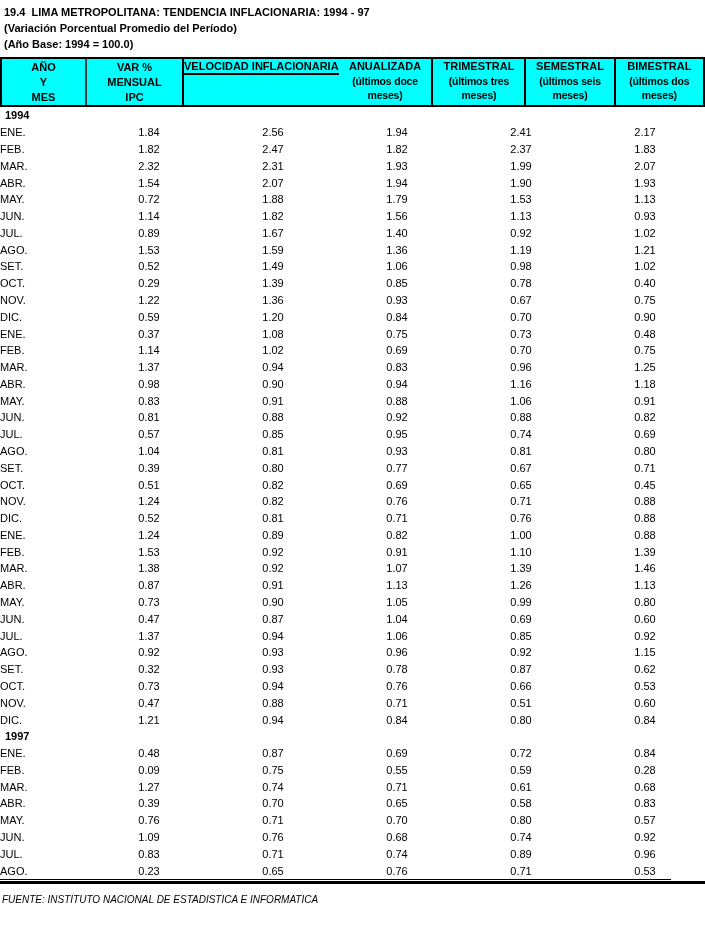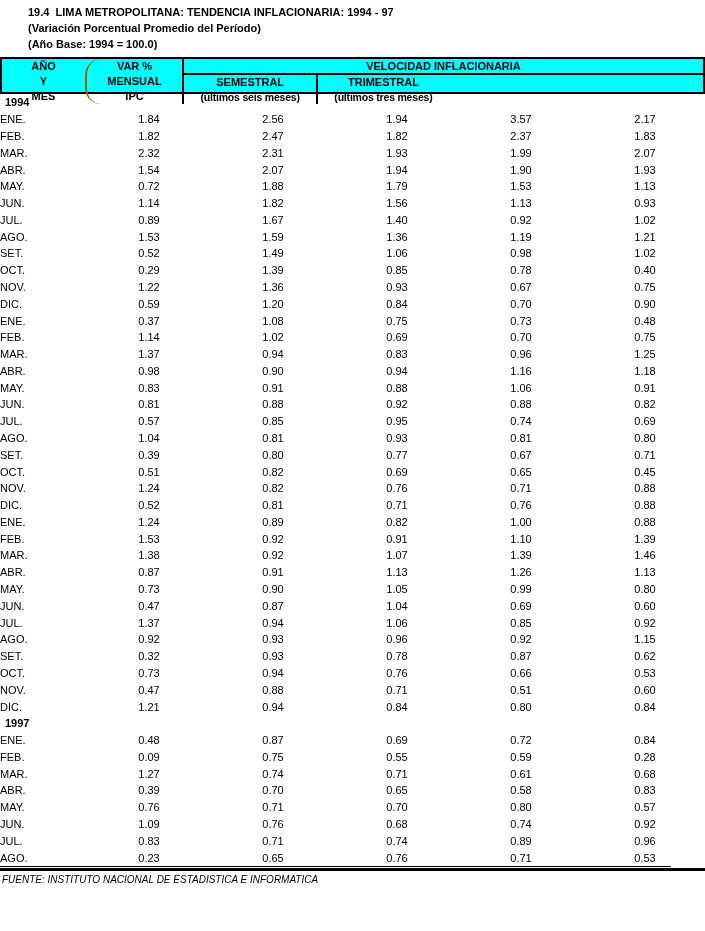--- a/index.html
+++ b/index.html
@@ -9,52 +9,51 @@
     width: 705px;
     height: 931px;
     background: #ffffff;
     font-family: "Liberation Sans", sans-serif;
     color: #000000;
     overflow: hidden;
   }
   
   .titles {
     padding: 4px 0 0 4px;
-    margin-left: 24px;
   }
   .title-line {
     font-size: 11px;
     font-weight: bold;
     line-height: 16px;
     white-space: pre-wrap;
   }
   
   .tbl-header {
     margin-top: 5px;
     width: 705px;
-    height: 37px;
+    height: 50px;
     border: 2px solid #000000;
     background: #00FFFF;
     display: grid;
     grid-template-columns: 83px 97px 1fr;
   }
   .hcell {
     display: flex;
     flex-direction: column;
     justify-content: center;
     text-align: center;
     font-size: 11px;
     font-weight: bold;
     line-height: 15px;
   }
-  .hcell.hc2 { border-left: 2px solid #a16207; border-radius: 16px; }
+  .hcell.hc2 { border-left: 2px solid #404040; }
   .hgroup {
     border-left: 2px solid #000000;
     display: flex;
-    flex-direction: column;
+    flex-direction: row;
   }
   .hgroup-title {
     height: 16px;
     line-height: 14px;
     text-align: center;
     font-size: 11px;
     font-weight: bold;
     border-bottom: 2px solid #000000;
   }
   .hsubs {
@@ -92,21 +91,21 @@
   .cell.month { text-align: left; }
   .cell.val { text-align: center; padding-left: 4px; }
   
   .thick-rule {
     width: 705px;
     height: 3px;
     background: #000000;
     margin-top: 1px;
   }
   .source-note {
-    margin-top: 3px;
+    margin-top: 10px;
     padding-left: 2px;
     font-size: 10px;
     font-style: italic;
     line-height: 12px;
   }
 </style>
 </head>
 <body>
 
 <div class="page">
@@ -125,41 +124,49 @@
     </div>
     <div class="hcell hc2">
       <div>VAR %</div>
       <div>MENSUAL</div>
       <div>IPC</div>
     </div>
     <div class="hgroup">
       <div class="hgroup-title">VELOCIDAD INFLACIONARIA</div>
       <div class="hsubs">
         <div class="hsub">
-          <div>SEMESTRAL</div>
-          <div class="sublabel">(últimos seis meses)</div>
+          <div>ANUALIZADA</div>
+          <div class="sublabel">(últimos doce meses)</div>
         </div>
         <div class="hsub">
           <div>TRIMESTRAL</div>
           <div class="sublabel">(últimos tres meses)</div>
         </div>
+        <div class="hsub">
+          <div>SEMESTRAL</div>
+          <div class="sublabel">(últimos seis meses)</div>
+        </div>
+        <div class="hsub">
+          <div>BIMESTRAL</div>
+          <div class="sublabel">(últimos dos meses)</div>
+        </div>
       </div>
     </div>
   </div>
 
   <div class="tbl-body">
       <div class="row year-row">
         <div class="ycell">1994</div>
       </div>
       <div class="row data-row">
         <div class="cell month">ENE.</div>
         <div class="cell val">1.84</div>
         <div class="cell val">2.56</div>
         <div class="cell val">1.94</div>
-        <div class="cell val">3.57</div>
+        <div class="cell val">2.41</div>
         <div class="cell val">2.17</div>
       </div>
       <div class="row data-row">
         <div class="cell month">FEB.</div>
         <div class="cell val">1.82</div>
         <div class="cell val">2.47</div>
         <div class="cell val">1.82</div>
         <div class="cell val">2.37</div>
         <div class="cell val">1.83</div>
       </div>

